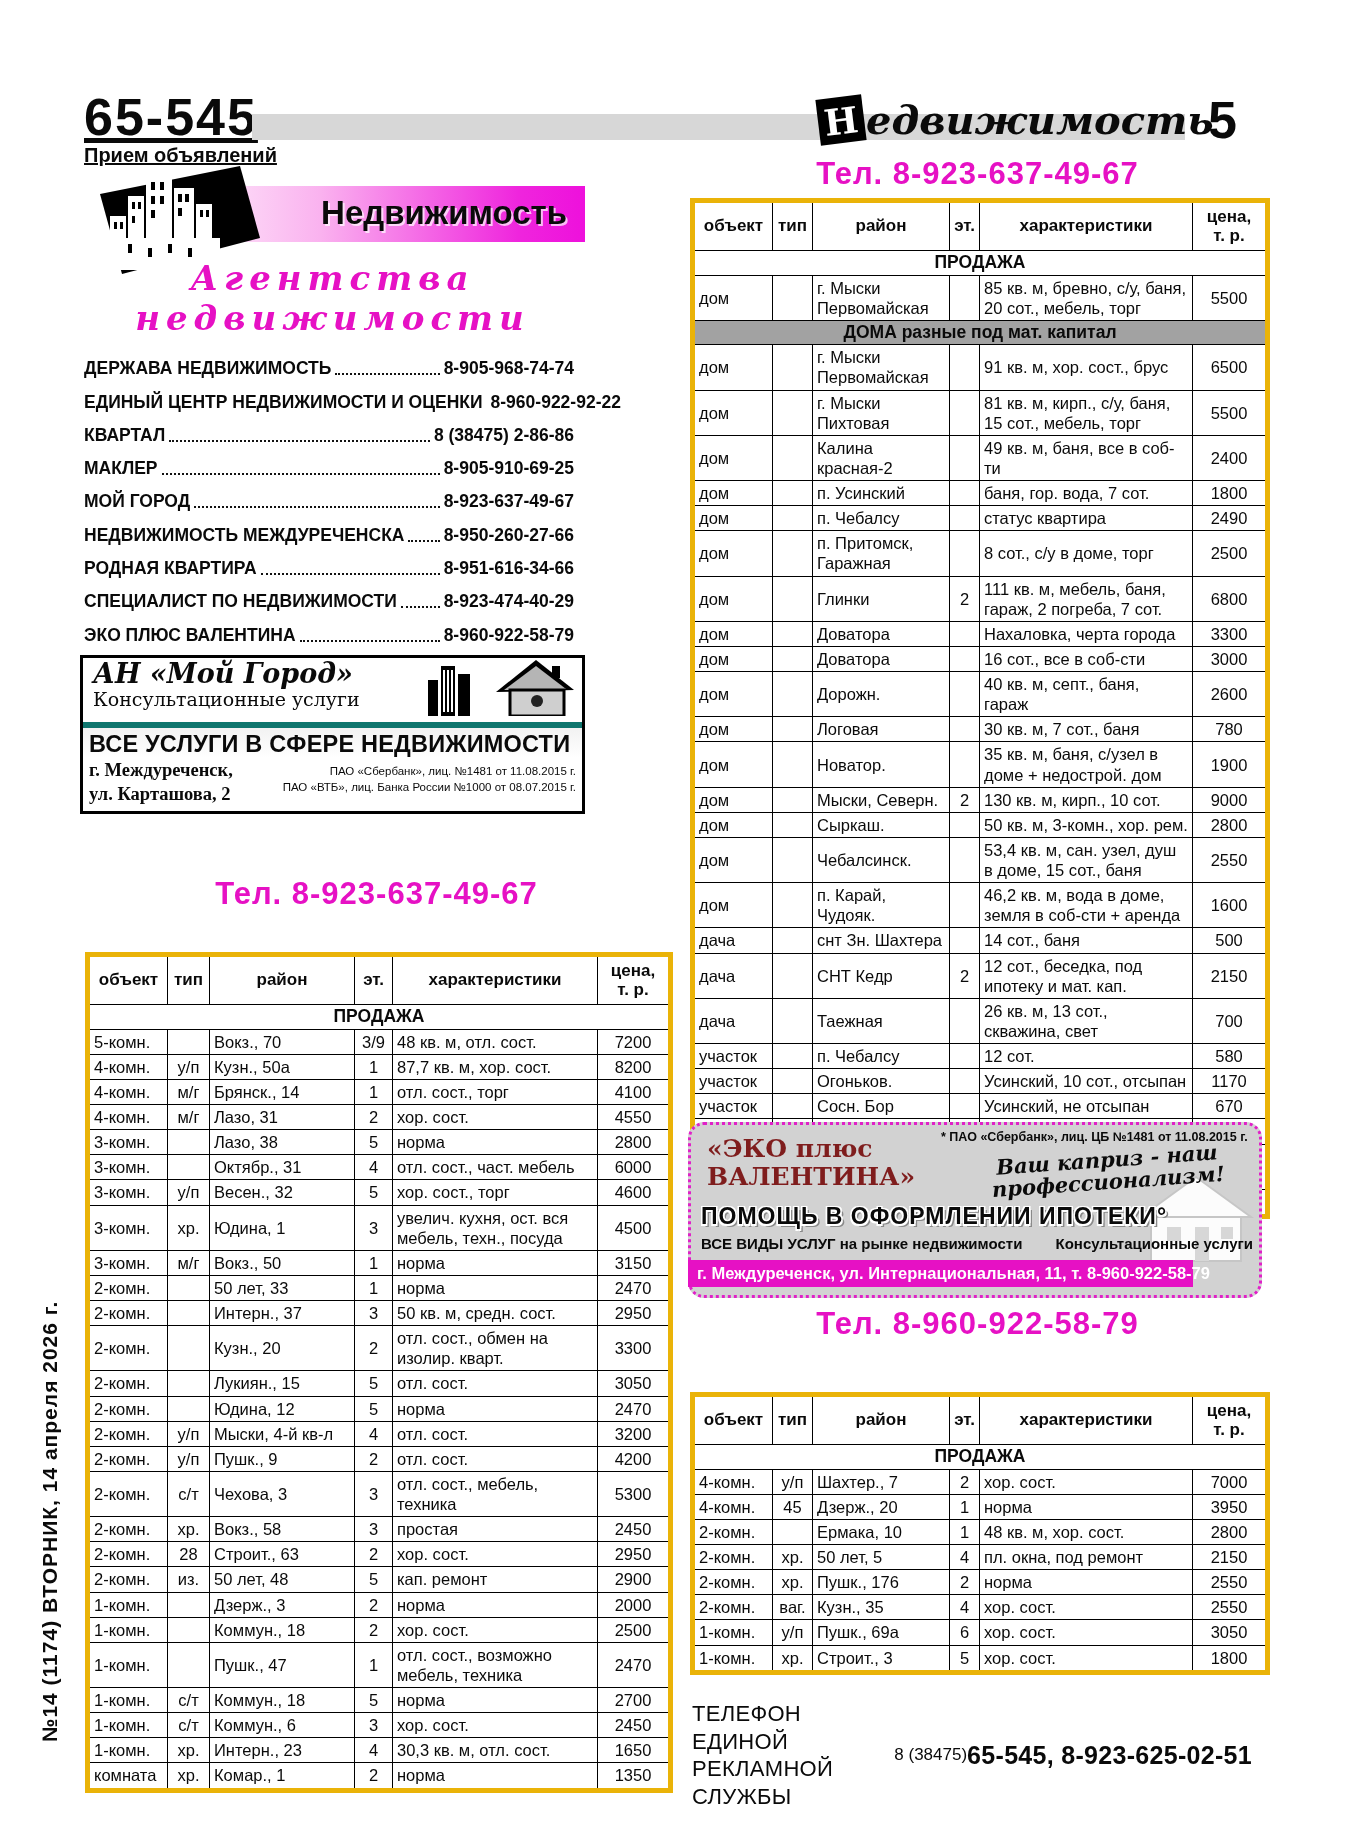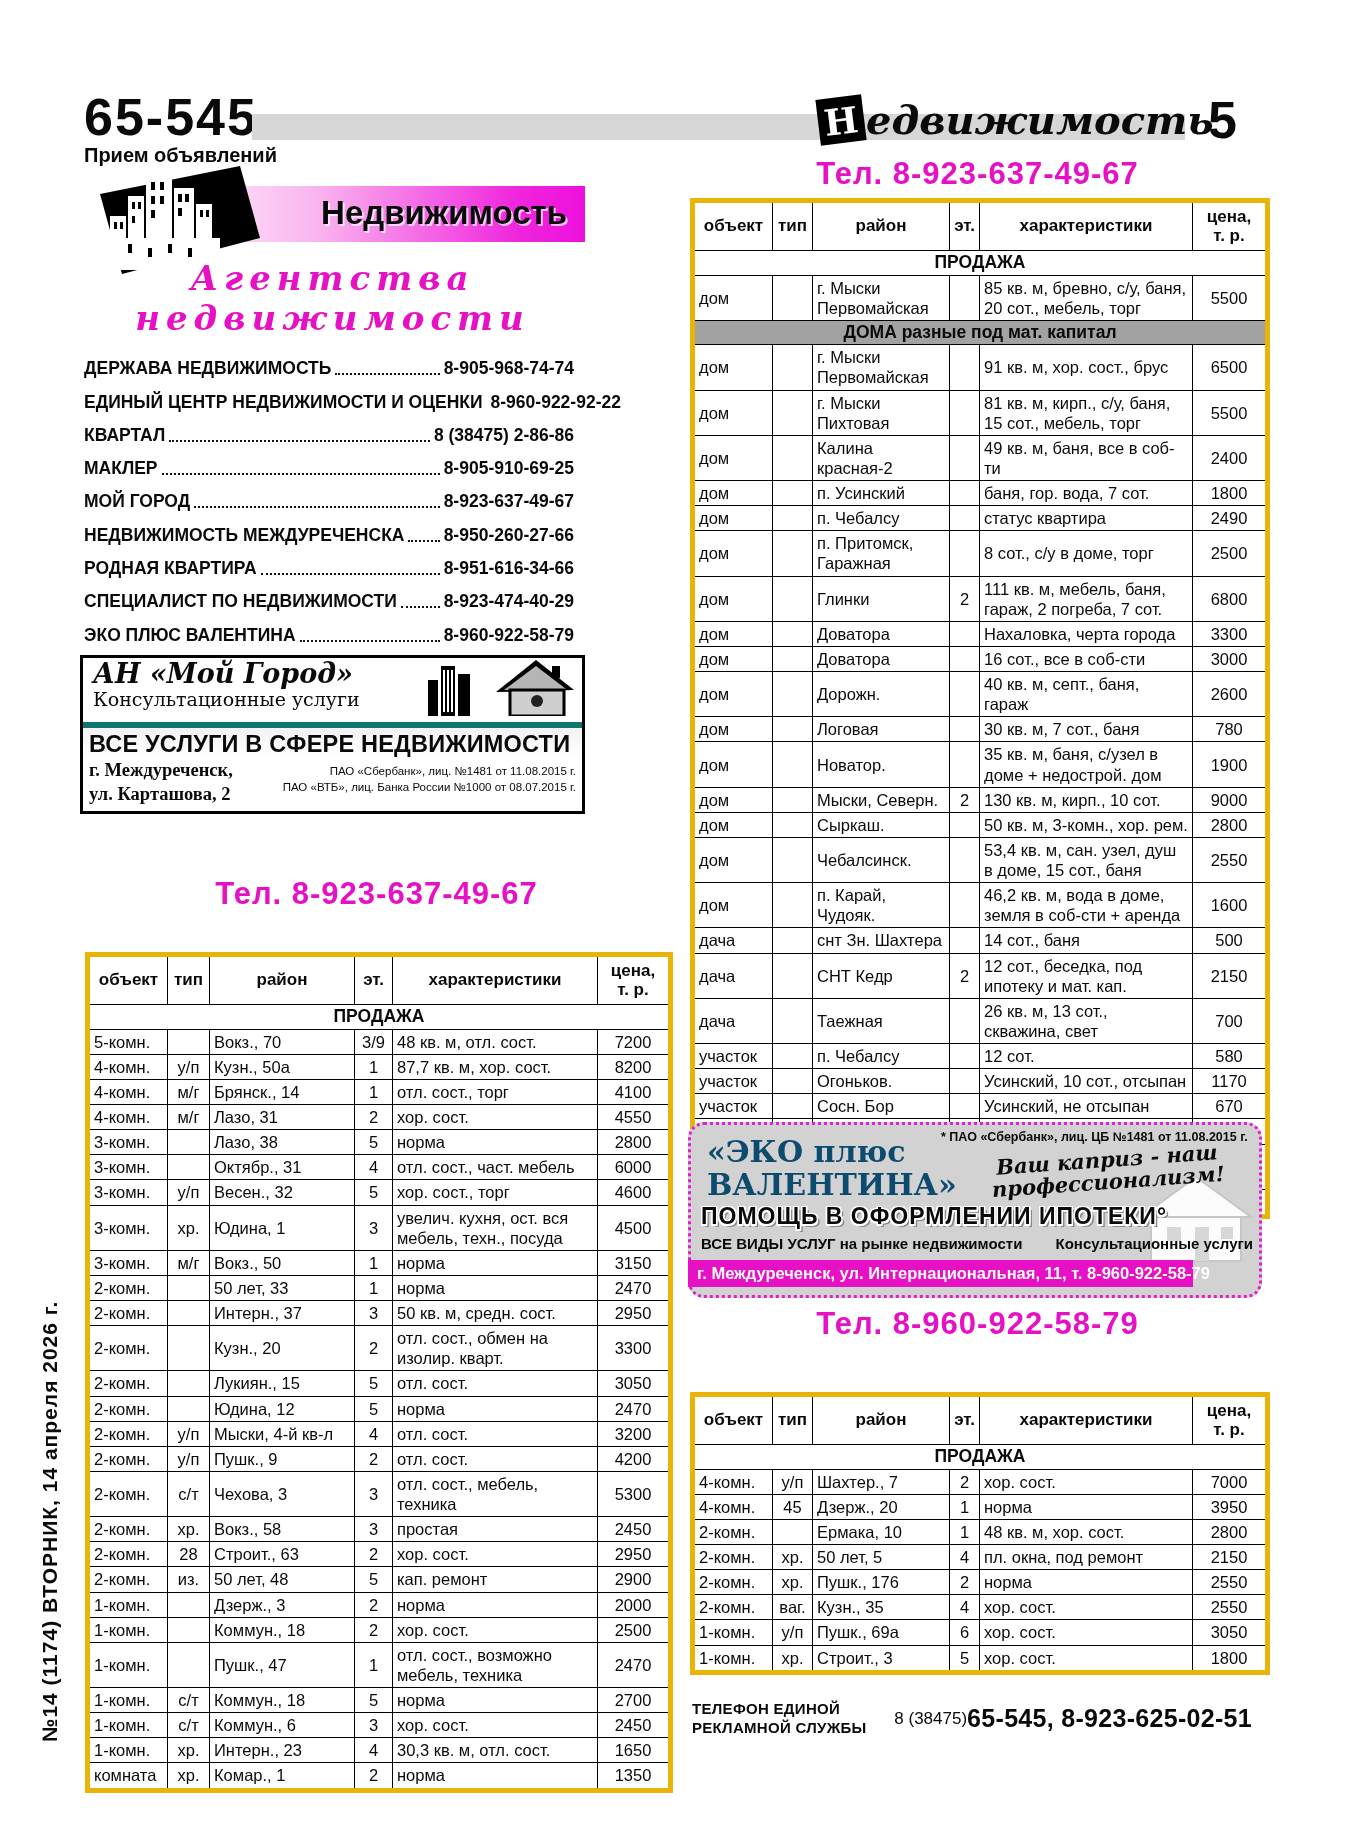--- a/index.html
+++ b/index.html
@@ -1,20 +1,20 @@
 <!DOCTYPE html>
 <html><head>
 <meta charset="utf-8">
 <style>
   html,body{margin:0;padding:0;background:#fff;}
   .page{position:relative;width:1356px;height:1824px;background:#fff;overflow:hidden;
         font-family:"Liberation Sans",sans-serif;color:#0a0a0a;}
 
   
-  #masthead{position:absolute;left:84px;top:94px;}
+  #masthead{position:absolute;left:84px;top:94px;text-decoration:underline;}
   .m-num{font-size:52px;font-weight:800;letter-spacing:2px;line-height:0.9;}
   .m-sub{font-size:20px;font-weight:700;margin-top:3px;}
   .graybar{position:absolute;left:252px;top:114px;width:933px;height:26px;background:#d7d7d7;}
 
   
   #nedv-script{position:absolute;left:818px;top:96px;white-space:nowrap;}
   .n-box{display:inline-block;width:46px;height:46px;background:#000;color:#fff;
          font-family:"DejaVu Serif",serif;font-weight:bold;font-size:36px;text-align:center;
          line-height:48px;transform:rotate(-7deg);vertical-align:middle;}
   .n-rest{font-family:"DejaVu Serif",serif;font-style:italic;font-weight:bold;font-size:40px;
@@ -65,35 +65,35 @@
   td.sec.gray{background:#a2a2a2;}
   .c-type,.c-floor,.c-price{text-align:center;}
   #left-table{position:absolute;left:85px;top:952px;width:583px;}
   #right-table{position:absolute;left:690px;top:198px;width:575px;}
   #bottom-table{position:absolute;left:690px;top:1392px;width:575px;}
 
   
   #eco-ad{position:absolute;left:688px;top:1122px;width:574px;height:176px;background:#d2d2d2;
           border:3px dotted #e020c8;border-radius:16px;box-sizing:border-box;}
   .eco-house{position:absolute;right:4px;top:48px;opacity:.95;}
-  .eco-name{position:absolute;left:16px;top:10px;color:#0c4a6e;font-weight:800;font-size:30px;
+  .eco-name{position:absolute;left:16px;top:10px;color:#7f1d1d;font-weight:800;font-size:25px;
             font-family:"DejaVu Serif",serif;line-height:1.1;white-space:nowrap;}
   .eco-lic{position:absolute;left:250px;top:5px;font-size:12.5px;font-weight:700;white-space:nowrap;}
   .eco-script{position:absolute;left:300px;top:24px;font-family:"DejaVu Serif",serif;font-style:italic;
               font-size:21px;transform:rotate(-4deg);line-height:1.05;text-align:center;font-weight:bold;}
   .eco-mort{position:absolute;left:10px;top:78px;font-size:23px;font-weight:800;letter-spacing:1px;
             text-shadow:-1.5px -1.5px 0 #fff,1.5px -1.5px 0 #fff,-1.5px 1.5px 0 #fff,1.5px 1.5px 0 #fff,3px 3px 0 #8a8a8a;}
   .eco-services{position:absolute;left:10px;top:110px;width:552px;display:flex;justify-content:space-between;
                 font-size:15px;font-weight:800;}
   .eco-addr{position:absolute;left:-3px;bottom:8px;width:487px;background:#e611c4;color:#fff;
             font-weight:700;font-size:16.5px;padding:4px 9px;white-space:nowrap;}
 
   
   #footer{position:absolute;left:692px;top:1700px;width:560px;display:flex;align-items:center;}
-  .f-label{font-size:15px;font-weight:700;line-height:1.25;width:225px;letter-spacing:0.3px;}
+  .f-label{font-size:22px;font-weight:400;line-height:1.25;width:225px;letter-spacing:0.3px;}
   .f-prefix{font-size:17px;margin-right:0;white-space:nowrap;}
   .f-num{font-size:25px;font-weight:800;letter-spacing:0.3px;white-space:nowrap;}
 
   #vert{position:absolute;left:38px;top:1742px;transform-origin:0 0;transform:rotate(-90deg);
         font-weight:800;font-size:21px;white-space:nowrap;letter-spacing:1px;}
 </style>
 </head>
 <body>
 
 <div class="page">

